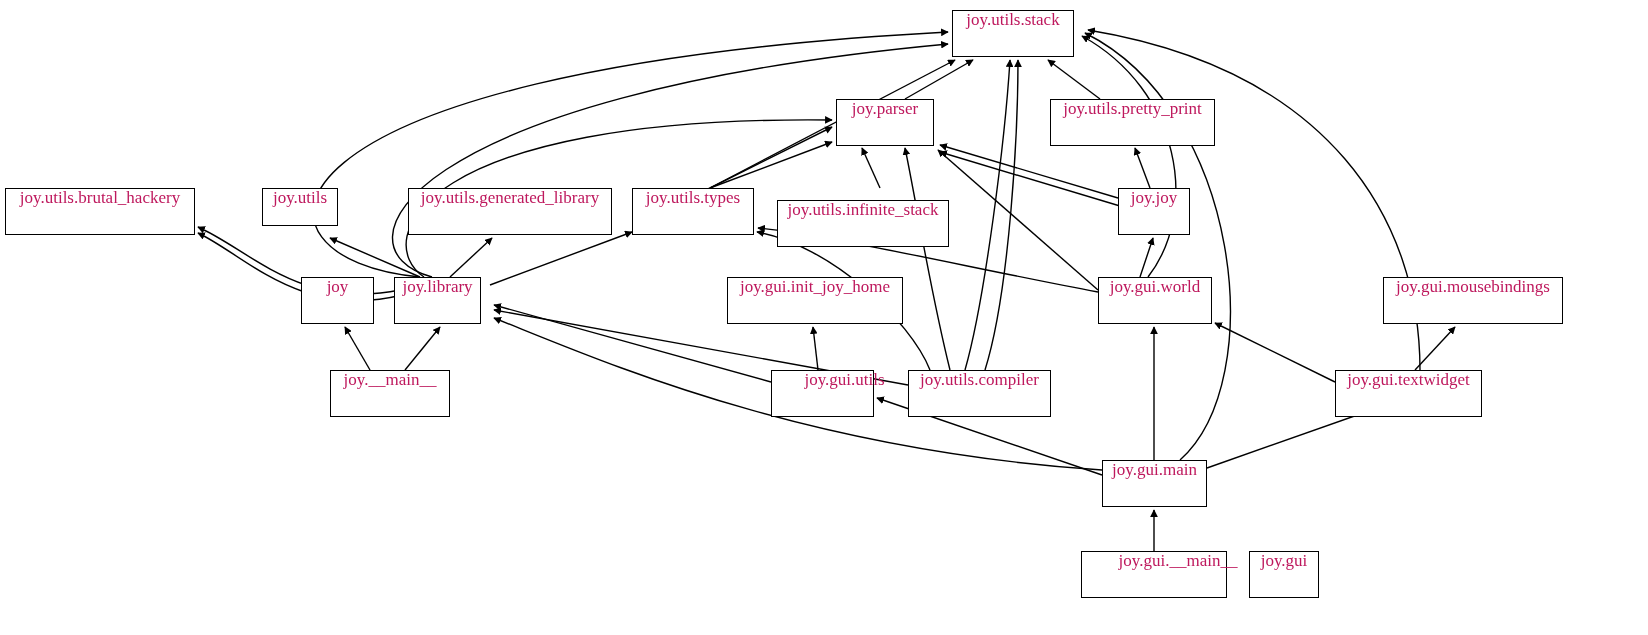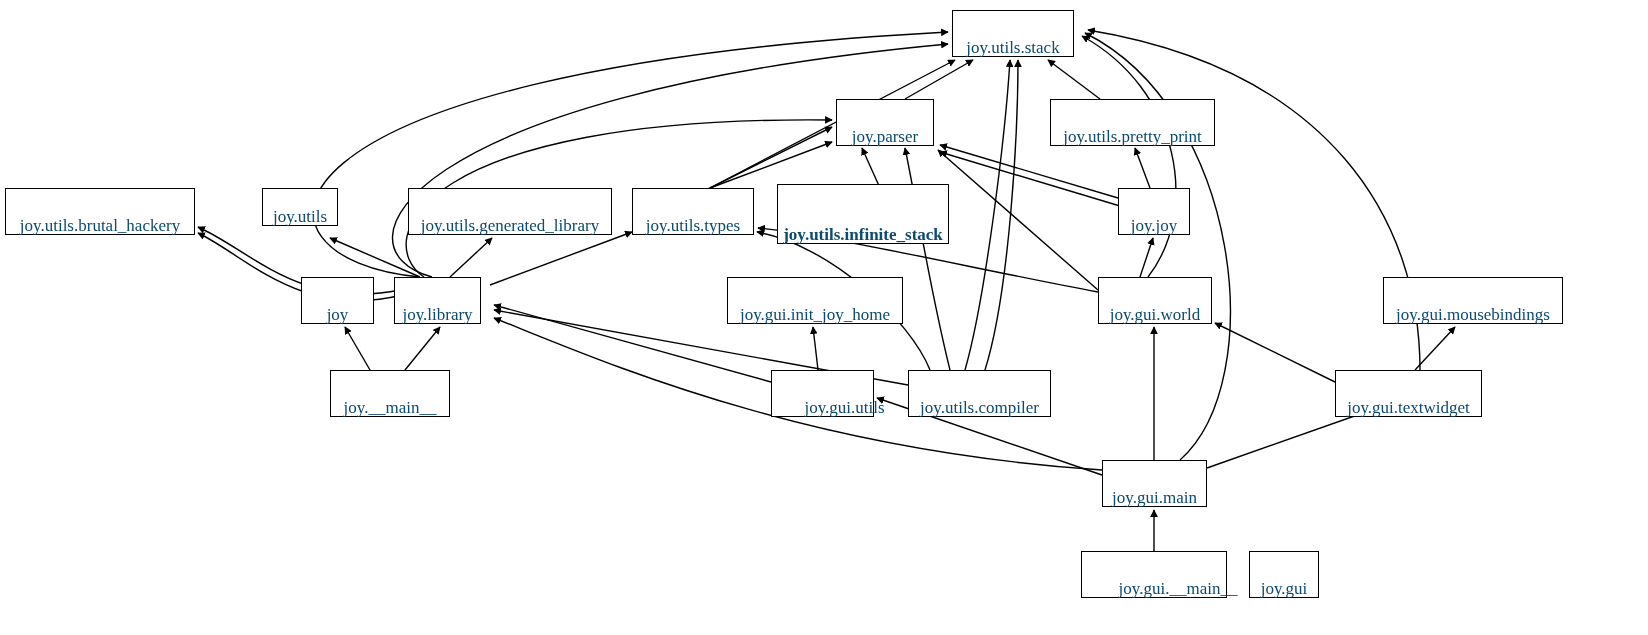--- a/index.html
+++ b/index.html
@@ -9,23 +9,23 @@
     background:#ffffff;
     font-family:"Liberation Serif","DejaVu Serif",serif;
     overflow:hidden;
   }
   #edges{position:absolute;left:0;top:0;width:1648px;height:635px;}
   .node{
     position:absolute;
     box-sizing:border-box;
     border:1px solid #000000;
     background:#ffffff;
-    display:flex;align-items:flex-end;justify-content:center;
+    display:flex;align-items:flex-start;justify-content:center;
     font-size:17px;
-    color:#0c4a6e;
+    color:#be185d;
     white-space:nowrap;
     line-height:1;
   }
   .node span{pointer-events:none;}
 </style>
 </head>
 <body>
 
 <div id="canvas">
   <svg id="edges" viewBox="0 0 1648 635" xmlns="http://www.w3.org/2000/svg">
@@ -91,21 +91,21 @@
       </div>
       <div class="node" style="left: 262px; top: 188px; width: 76px; height: 38px;">
         <span>joy.utils</span>
       </div>
       <div class="node" style="left: 408px; top: 188px; width: 204px; height: 47px;">
         <span>joy.utils.generated_library</span>
       </div>
       <div class="node" style="left: 632px; top: 188px; width: 122px; height: 47px;">
         <span>joy.utils.types</span>
       </div>
-      <div class="node" style="left: 777px; top: 184px; width: 172px; height: 60px; font-weight: bold;">
+      <div class="node" style="left: 777px; top: 200px; width: 172px; height: 47px;">
         <span>joy.utils.infinite_stack</span>
       </div>
       <div class="node" style="left: 1118px; top: 188px; width: 72px; height: 47px;">
         <span>joy.joy</span>
       </div>
       <div class="node" style="left: 301px; top: 277px; width: 73px; height: 47px;">
         <span>joy</span>
       </div>
       <div class="node" style="left: 394px; top: 277px; width: 87px; height: 47px;">
         <span>joy.library</span>

